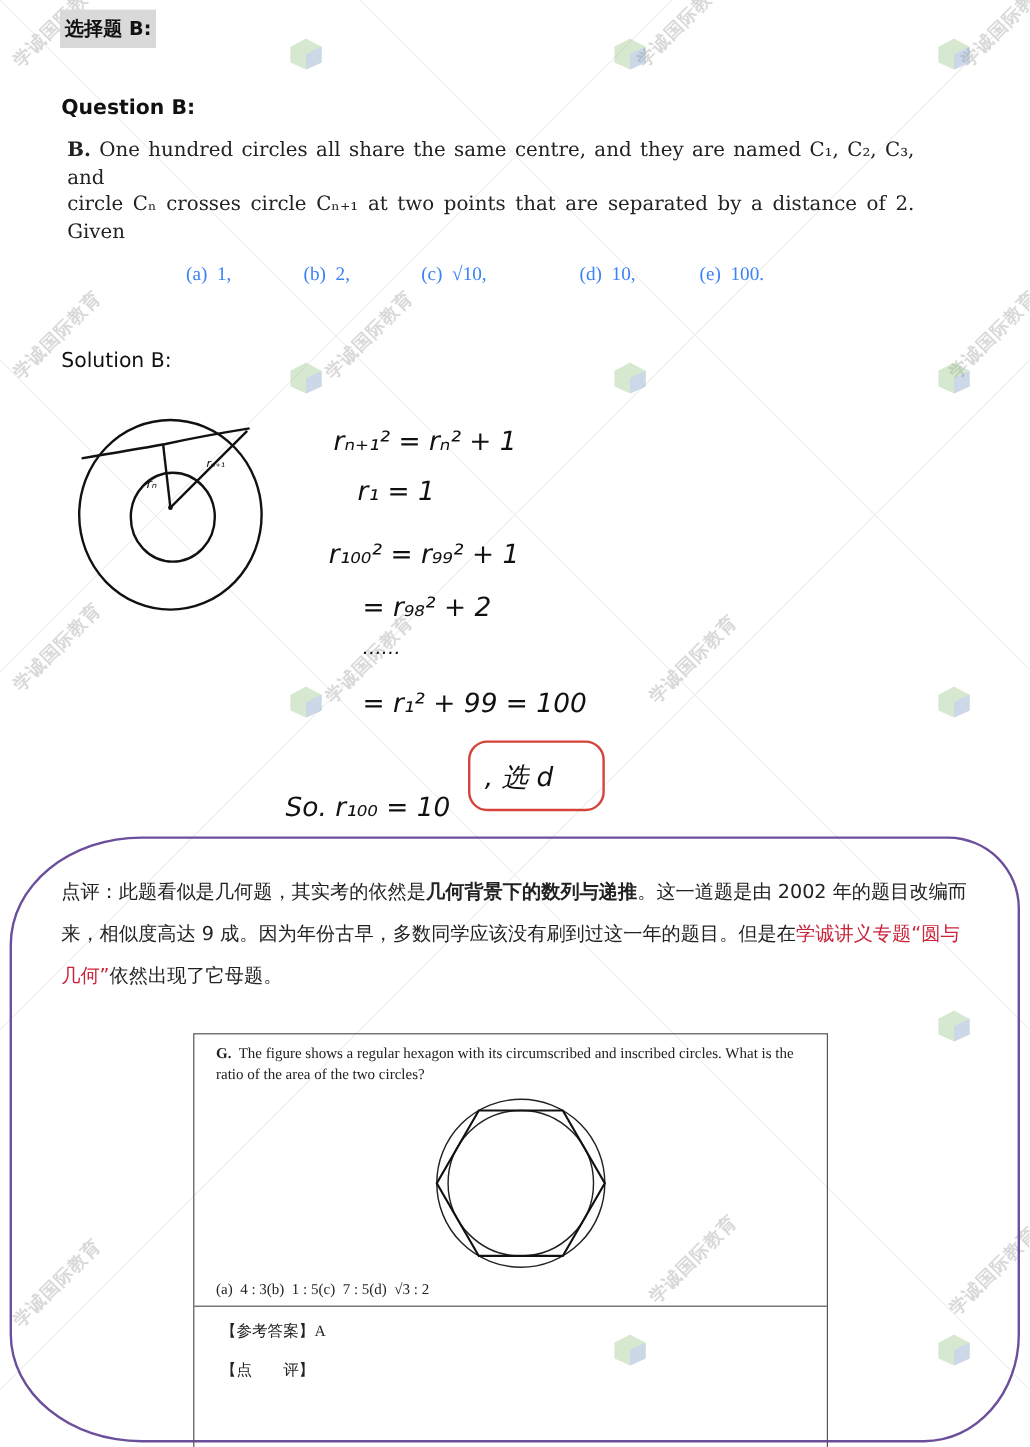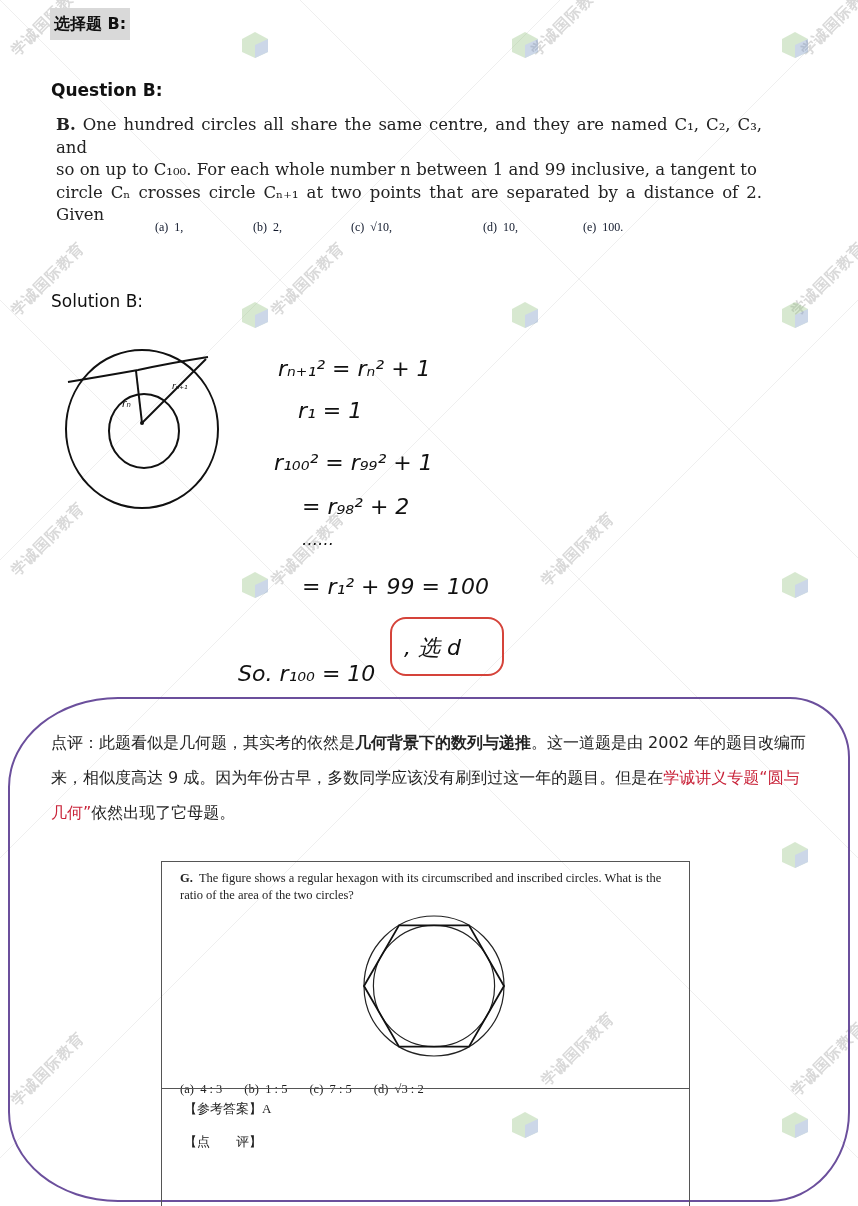--- a/index.html
+++ b/index.html
@@ -30,21 +30,21 @@
   .sol-heading { top: 291px; text-align: right; }
 
   .question-block {
     position: absolute; left: 56px; top: 114px; width: 706px;
     font-family: "DejaVu Serif", "Liberation Serif", serif;
     font-size: 16.5px; line-height: 22.5px; color: #222; text-align: justify;
   }
   .question-block b { font-weight: bold; }
   .options {
     position: absolute; top: 220px; left: 155px;
-    font-family: "Liberation Serif", "DejaVu Serif", serif; font-size: 12px; color: #0f172a;
+    font-family: "Liberation Serif", "DejaVu Serif", serif; font-size: 16px; color: #3b82f6;
     display: flex; gap: 0;
   }
   .options span.opt { display: inline-block; }
 
   .hand {
     position: absolute; font-family: "DejaVu Sans", sans-serif; color: #111;
     font-style: italic; font-size: 22px;
   }
   .answer-box {
     position: absolute; left: 390px; top: 617px; width: 110px; height: 55px;
@@ -65,21 +65,21 @@
 
   .legacy-q {
     position: absolute; left: 161px; top: 861px; width: 529px; height: 380px;
     border: 1px solid #555; box-sizing: border-box;
     font-family: "Liberation Serif", "DejaVu Serif", serif;
   }
   .legacy-q .g-text {
     position: absolute; left: 18px; top: 8px; width: 490px; font-size: 12.5px; line-height: 17px; color: #222;
   }
   .legacy-q .g-opts {
-    position: absolute; left: 18px; top: 220px; font-size: 12.5px; color: #222; display: flex; gap: 22px;
+    position: absolute; left: 18px; top: 205px; font-size: 12.5px; color: #222; display: flex; 
   }
   .legacy-q .divider { position: absolute; left: 0; right: 0; top: 226px; border-top: 1px solid #555; }
   .legacy-q .ans, .legacy-q .cmt { position: absolute; left: 22px; font-size: 13px; color: #222; }
   .legacy-q .ans { top: 238px; }
   .legacy-q .cmt { top: 271px; }
 </style>
 </head>
 <body>
 
 <div class="watermarks">
@@ -150,21 +150,20 @@
       <path d="M15 15 L28 9 L28 22 L15 28 Z" fill="#6f8fc0"></path>
     </svg>
 </div>
 
 <div class="content">
   <div class="section-tag">选择题 B:</div>
   <div class="q-heading">Question B:</div>
 
   <div class="question-block">
     <div><b>B.</b> <span>One hundred circles all share the same centre, and they are named C₁, C₂, C₃, and</span></div>
-    <div>so on up to C₁₀₀. For each whole number n between 1 and 99 inclusive, a tangent to</div>
     <div>circle Cₙ crosses circle Cₙ₊₁ at two points that are separated by a distance of 2. Given</div>
   </div>
 
   <div class="options">
     <span class="opt" style="width:98px"><span>(a)</span>&nbsp;&nbsp;<span>1,</span></span>
     <span class="opt" style="width:98px"><span>(b)</span>&nbsp;&nbsp;<span>2,</span></span>
     <span class="opt" style="width:132px"><span>(c)</span>&nbsp;&nbsp;<span>√10,</span></span>
     <span class="opt" style="width:100px"><span>(d)</span>&nbsp;&nbsp;<span>10,</span></span>
     <span class="opt"><span>(e)</span>&nbsp;&nbsp;<span>100.</span></span>
   </div>

